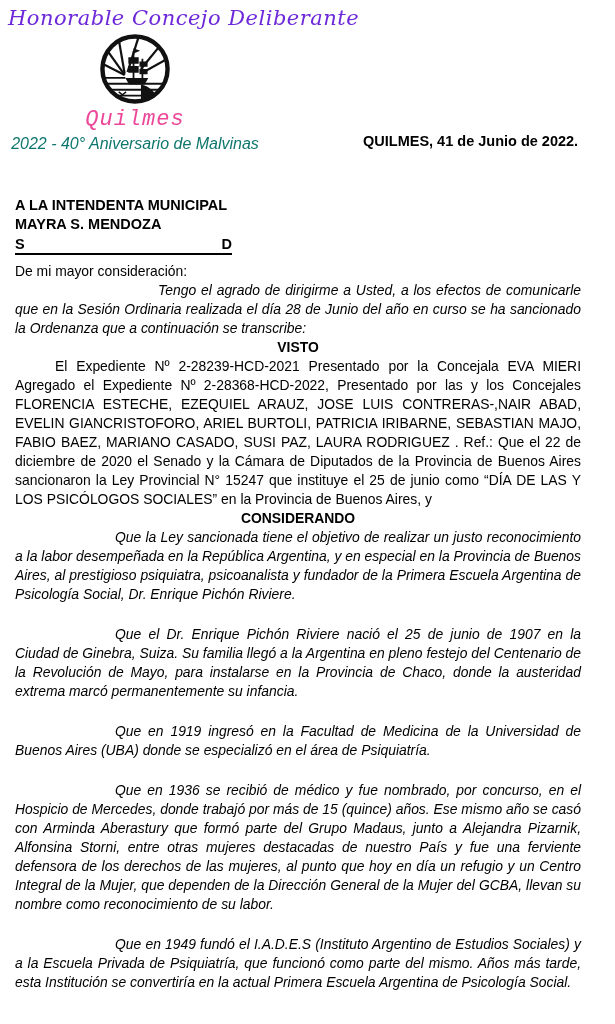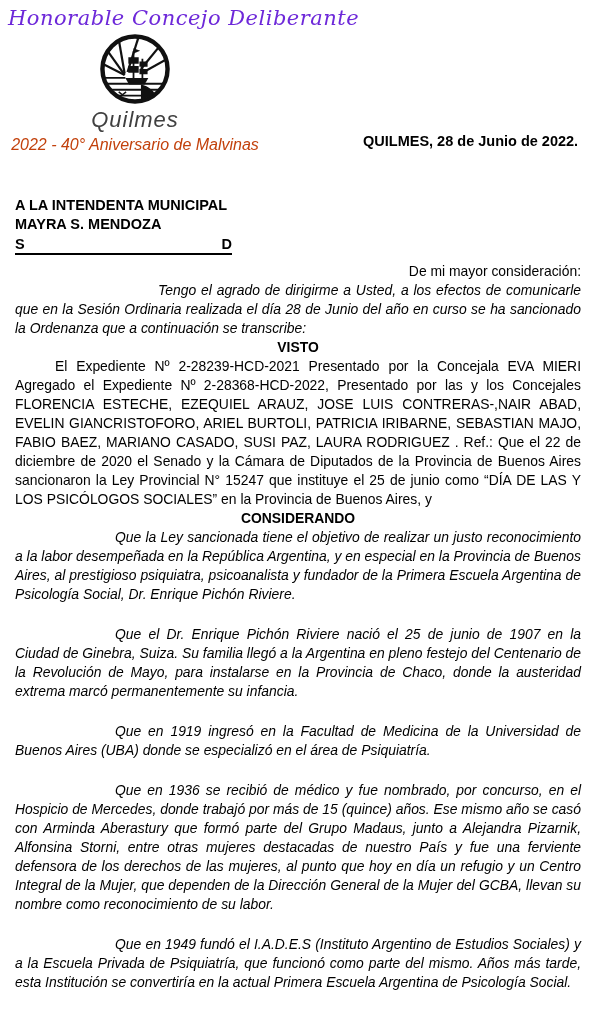--- a/index.html
+++ b/index.html
@@ -27,33 +27,33 @@
     font-family: "DejaVu Serif", serif;
     font-style: italic;
     font-size: 21px;
     letter-spacing: 0.5px;
     white-space: nowrap;
     color: #6d28d9;
   }
   .logo-wrap { margin: 2px auto 0 auto; width: 74px; height: 74px; }
   .logo-wrap svg { width: 74px; height: 74px; display: block; }
   .city-script {
-    font-family: Liberation Sans, sans-serif;
+    font-family: Liberation Mono, monospace;
     font-style: italic;
     font-size: 22px;
     letter-spacing: 1px;
     margin-top: 1px;
-    color: #404040;
+    color: #ec4899;
   }
   .anniversary {
     font-style: italic;
     font-size: 16px;
     margin-top: 3px;
     white-space: nowrap;
-    color: #c2410c;
+    color: #0f766e;
   }
 
   .date-line {
     position: absolute;
     top: 133px;
     left: 363px;
     width: 218px;
     font-weight: 700;
     font-size: 14.5px;
     white-space: nowrap;
@@ -82,21 +82,21 @@
   .letter-body {
     position: absolute;
     top: 262px;
     left: 15px;
     width: 566px;
     font-size: 13.9px;
     line-height: 19px;
     text-align: justify;
   }
   .letter-body p { margin: 0; }
-  .greeting { text-align: right; }
+  .greeting { text-align: left; }
   .intro { text-indent: 143px; font-style: italic; }
   .section-heading {
     font-weight: 700;
     margin: 0;
     text-align: center;
   }
   .heading-visto { margin-top: 8px; }
   .heading-considerando { margin-top: 18px; }
   .visto-text { text-indent: 40px; }
   .considerando-p { text-indent: 100px; font-style: italic; }
@@ -154,21 +154,21 @@
 
           <path d="M28 81 l5 4 5 -4" stroke="#111111" stroke-width="2" fill="none"></path>
         </g>
       </svg>
     </div>
 
     <div class="city-script">Quilmes</div>
     <div class="anniversary">2022 - 40° Aniversario de Malvinas</div>
   </div>
 
-  <div class="date-line">QUILMES,  28 de Junio  de 2022.</div>
+  <div class="date-line">QUILMES,  41 de Junio  de 2022.</div>
 
   <div class="recipient">
     <div>A LA INTENDENTA MUNICIPAL</div>
     <div>MAYRA S. MENDOZA</div>
     <div class="sd-row">
       <span>S</span>
       <span>D</span>
     </div>
   </div>
 

